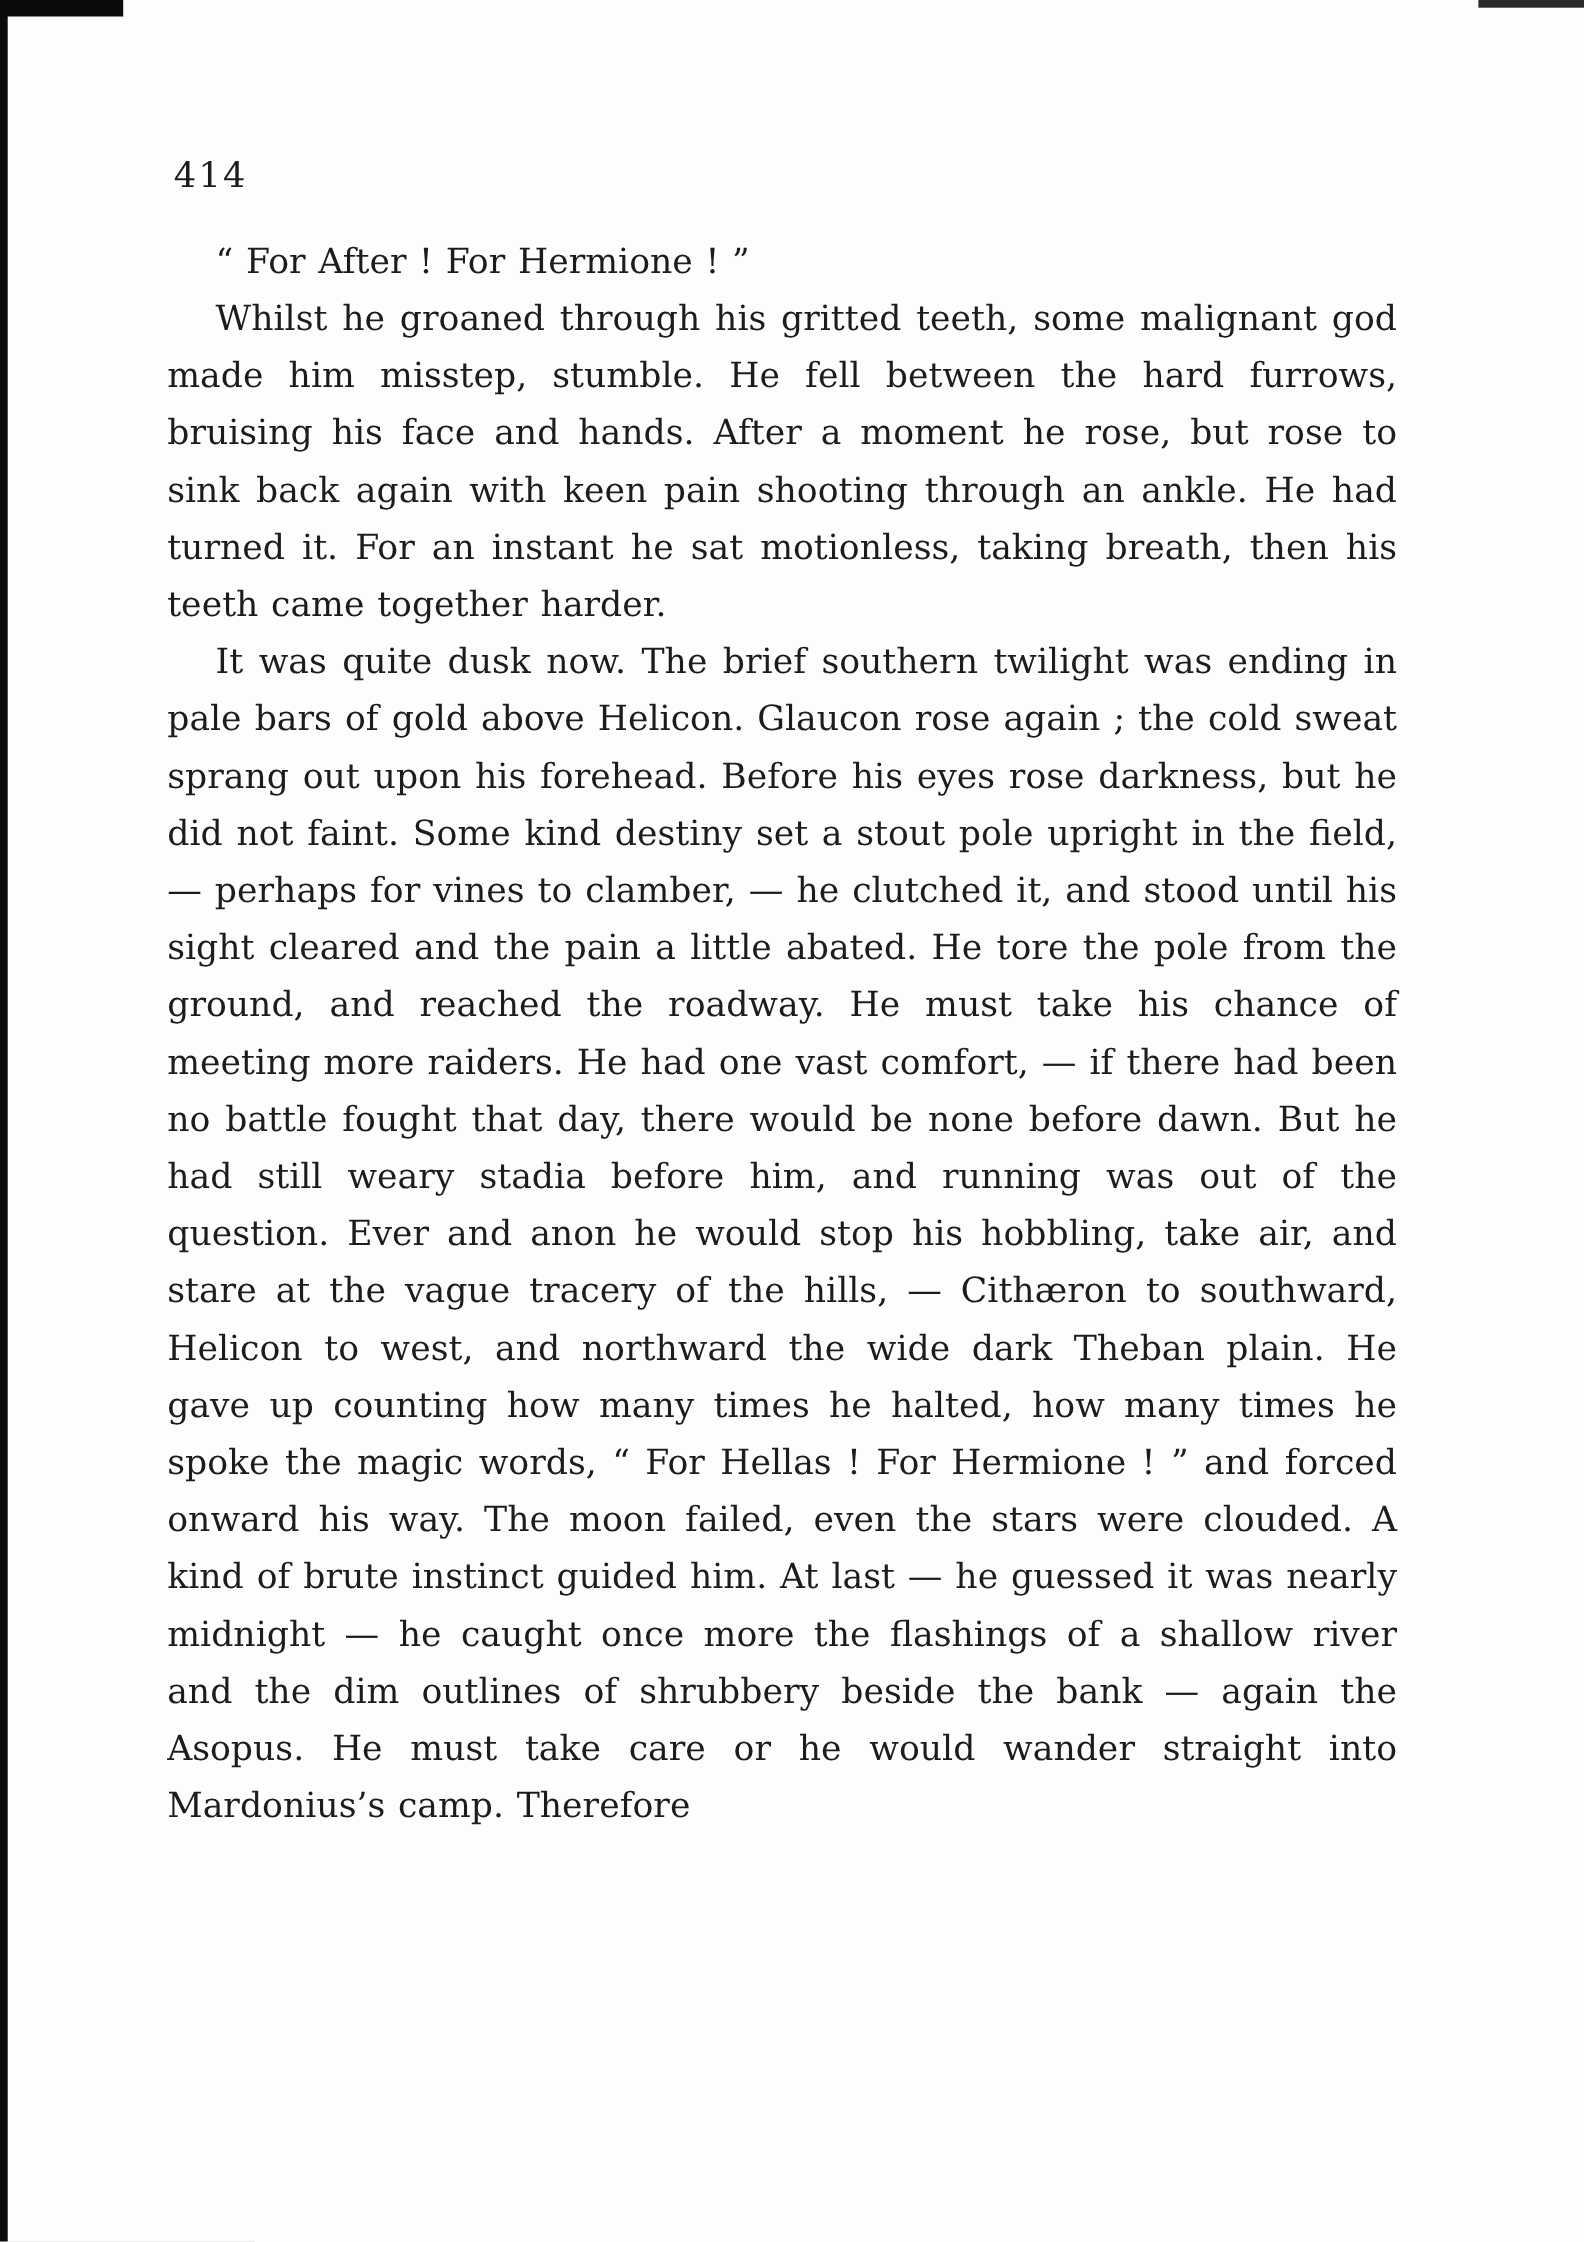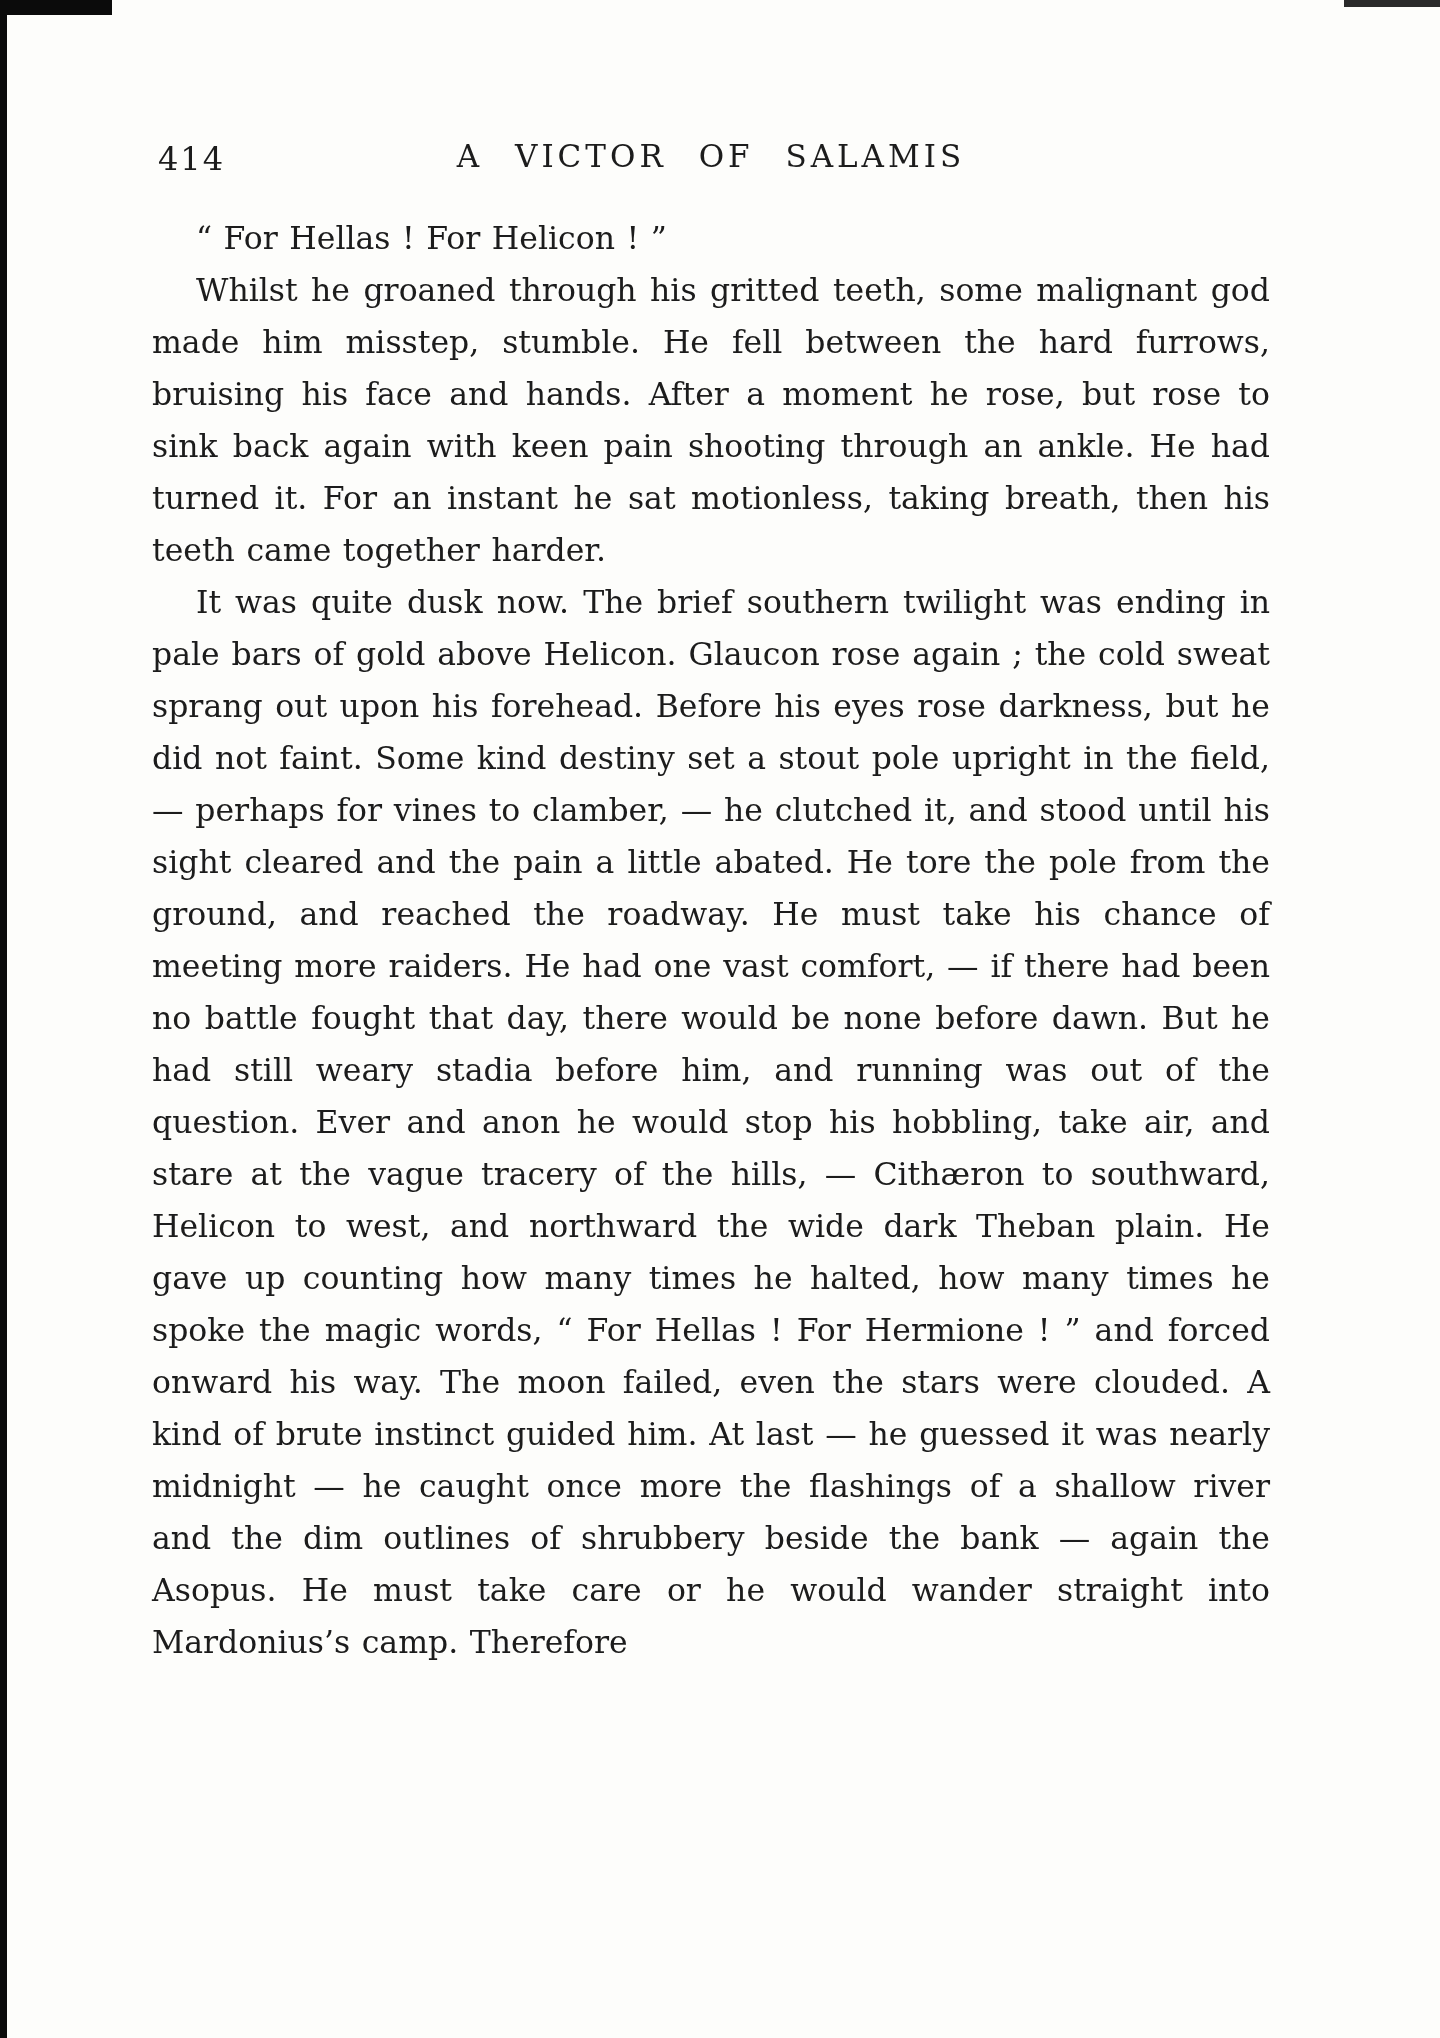--- a/index.html
+++ b/index.html
@@ -70,22 +70,21 @@
 <body>
 
 <div class="page">
 
   <div class="edge-left"></div>
   <div class="edge-top-left"></div>
   <div class="edge-top-right"></div>
 
   <header class="page-head">
     <span class="pagenum">414</span>
-    <span class="title">A VICTOR OF SALAMIS</span>
   </header>
 
   <main class="body-text">
-    <p>“ For Hellas !   For Helicon ! ”</p>
+    <p>“ For After !   For Hermione ! ”</p>
     <p>Whilst he groaned through his gritted teeth, some malignant god made him misstep, stumble.  He fell between the hard furrows, bruising his face and hands.  After a moment he rose, but rose to sink back again with keen pain shooting through an ankle.  He had turned it.  For an instant he sat motionless, taking breath, then his teeth came together harder.</p>
     <p>It was quite dusk now.  The brief southern twilight was ending in pale bars of gold above Helicon.  Glaucon rose again ; the cold sweat sprang out upon his forehead.  Before his eyes rose darkness, but he did not faint.  Some kind destiny set a stout pole upright in the field, — perhaps for vines to clamber, — he clutched it, and stood until his sight cleared and the pain a little abated.  He tore the pole from the ground, and reached the roadway.  He must take his chance of meeting more raiders.  He had one vast comfort, — if there had been no battle fought that day, there would be none before dawn.  But he had still weary stadia before him, and running was out of the question.  Ever and anon he would stop his hobbling, take air, and stare at the vague tracery of the hills, — Cithæron to southward, Helicon to west, and northward the wide dark Theban plain.  He gave up counting how many times he halted, how many times he spoke the magic words, “ For Hellas !  For Hermione ! ” and forced onward his way.  The moon failed, even the stars were clouded.  A kind of brute instinct guided him.  At last — he guessed it was nearly midnight — he caught once more the flashings of a shallow river and the dim outlines of shrubbery beside the bank — again the Asopus.  He must take care or he would wander straight into Mardonius’s camp.  Therefore</p>
   </main>
 
 </div>
 
 </body></html>

